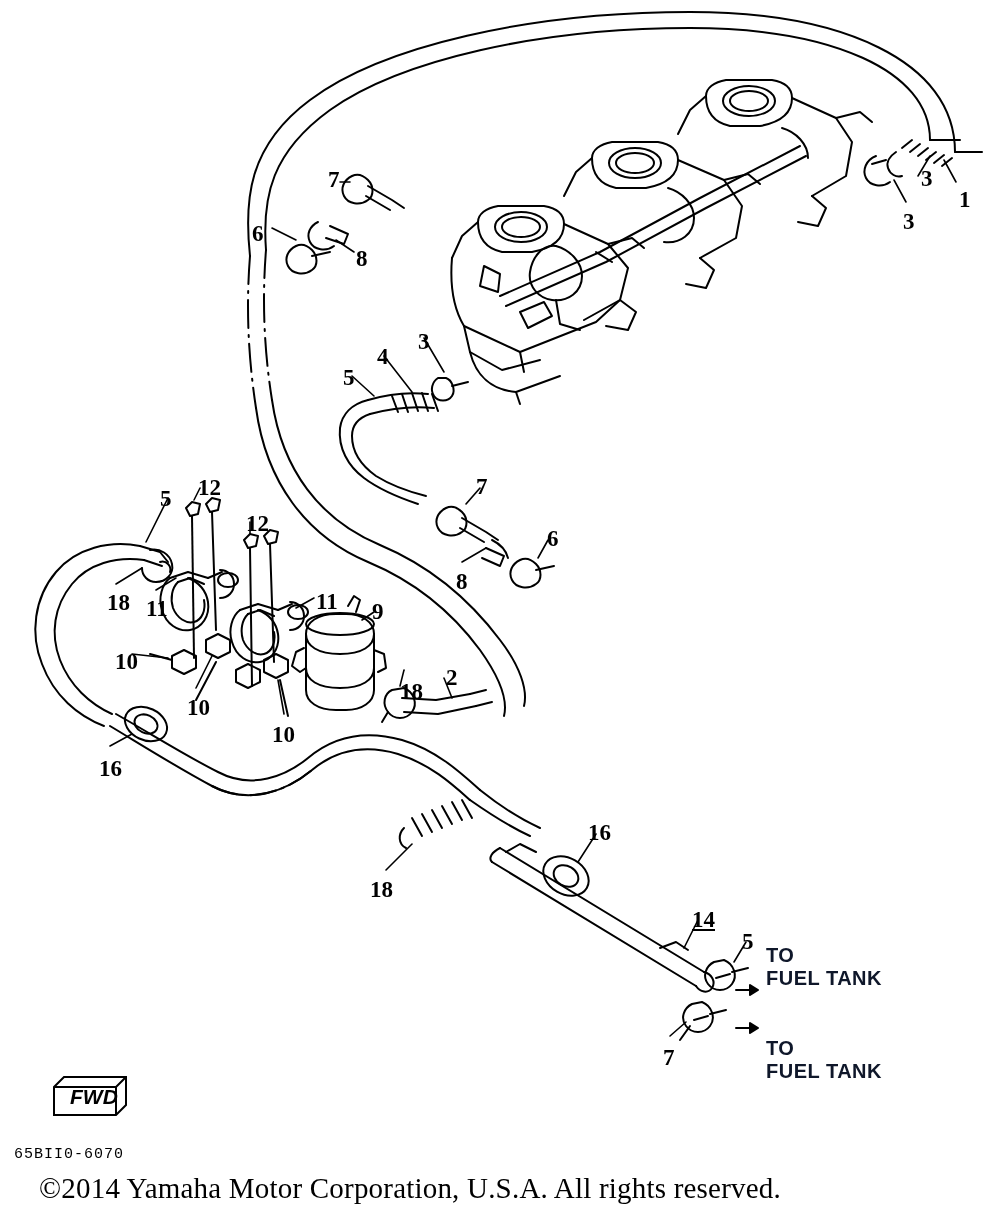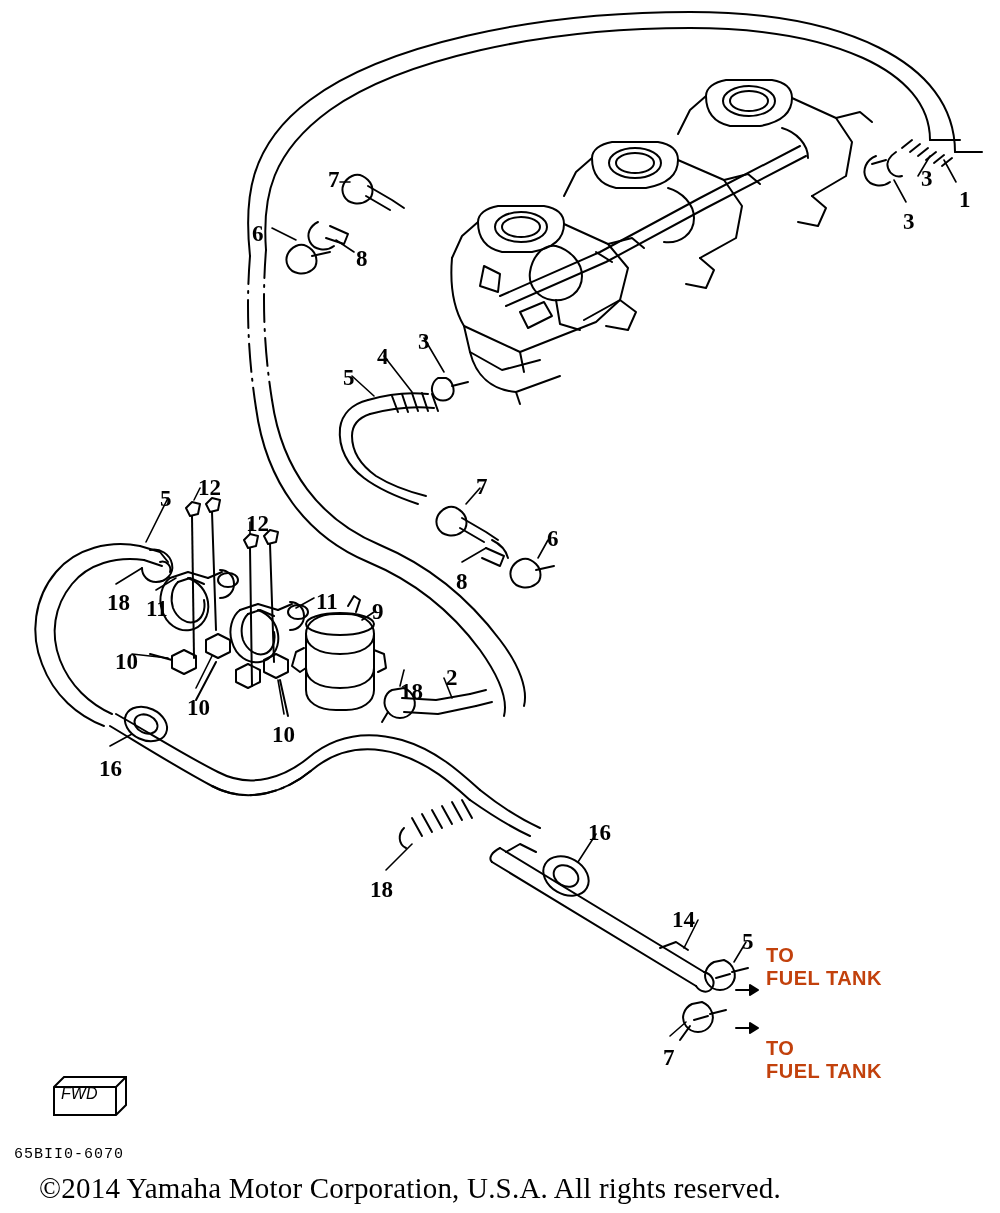--- a/index.html
+++ b/index.html
@@ -30,37 +30,37 @@
     color: #000;
     white-space: nowrap;
   }
   .tag-text {
     position: absolute;
     font-family: "Liberation Sans", sans-serif;
     font-size: 20px;
     font-weight: 700;
     letter-spacing: 0.5px;
     line-height: 1.15;
-    color: #c2410c;
+    color: #0f172a;
     white-space: pre-line;
   }
   #fwd-badge {
     position: absolute;
     left: 50px;
     top: 1075px;
     width: 80px;
     height: 42px;
   }
   #fwd-badge .fwd-label {
     position: absolute;
-    left: 11px;
+    left: 20px;
     top: 10px;
     font-family: "Liberation Sans", sans-serif;
-    font-size: 16px;
-    font-weight: 400;
+    font-size: 21px;
+    font-weight: 700;
     font-style: italic;
   }
   #part-number {
     position: absolute;
     left: 14px;
     top: 1146px;
     font-family: "Liberation Mono", monospace;
     font-size: 15px;
     letter-spacing: 1px;
   }
@@ -389,21 +389,21 @@
   <div class="callout" style="left:316px;  top:590px;">11</div>
   <div class="callout" style="left:372px;  top:600px;">9</div>
   <div class="callout" style="left:115px;  top:650px;">10</div>
   <div class="callout" style="left:187px;  top:696px;">10</div>
   <div class="callout" style="left:272px;  top:723px;">10</div>
   <div class="callout" style="left:400px;  top:680px;">18</div>
   <div class="callout" style="left:446px;  top:666px;">2</div>
   <div class="callout" style="left:99px;   top:757px;">16</div>
   <div class="callout" style="left:370px;  top:878px;">18</div>
   <div class="callout" style="left:588px;  top:821px;">16</div>
-  <div class="callout" style="left:672px;  top:908px;">14</div>
+  <div class="callout" style="left:692px;  top:908px;text-decoration:underline;">14</div>
   <div class="callout" style="left:742px;  top:930px;">5</div>
   <div class="callout" style="left:663px;  top:1046px;">7</div>
 
   <div class="tag-text" style="left:766px; top:944px;">TO
 FUEL TANK</div>
   <div class="tag-text" style="left:766px; top:1037px;">TO
 FUEL TANK</div>
 
   <div id="fwd-badge">
     <svg width="80" height="42" viewBox="0 0 80 42" fill="none" stroke="#000" stroke-width="2">

